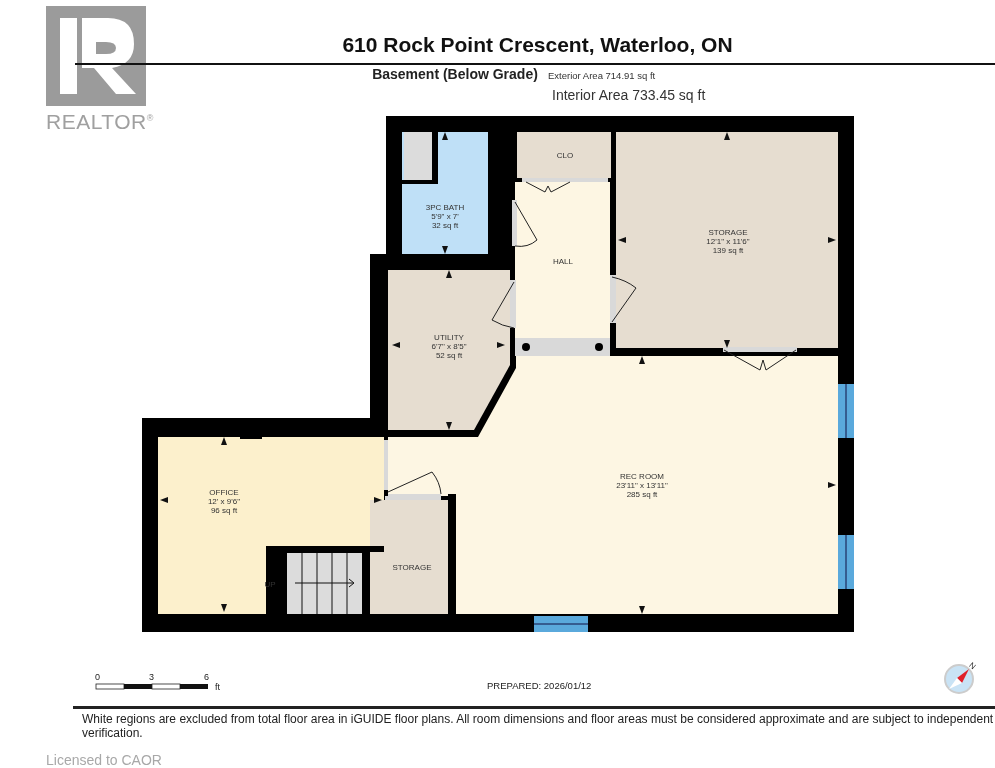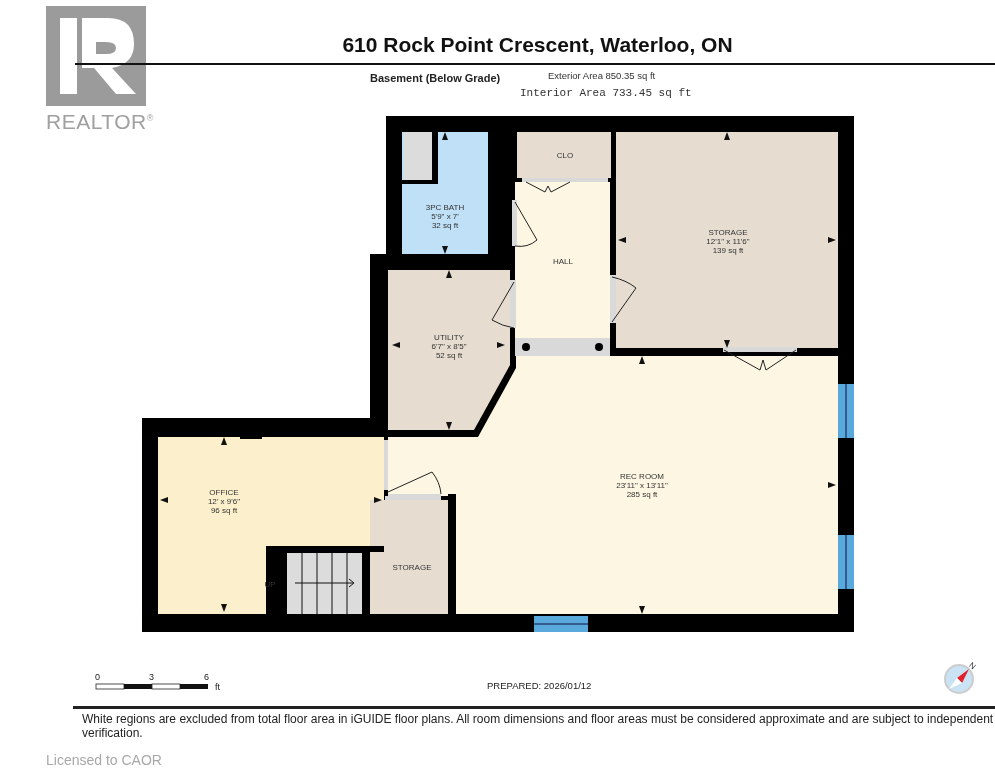--- a/index.html
+++ b/index.html
@@ -3,23 +3,23 @@
 <meta charset="utf-8">
 <style>
   html, body { margin: 0; padding: 0; background: #ffffff; }
   body { width: 995px; height: 768px; position: relative; overflow: hidden; font-family: "Liberation Sans", sans-serif; }
   .abs { position: absolute; margin-left: 40px; }
   #logo { left: 6px; top: 6px; width: 100px; height: 100px; background: #9b9b9b; }
   #logo-text { left: 6px; top: 110px; font-size: 21px; color: #a0a0a0; letter-spacing: 0.5px; }
   #logo-text sup { font-size: 9px; }
   #title { left: 0; width: 995px; top: 33px; text-align: center; font-size: 21px; font-weight: bold; color: #111; }
   #title-rule { left: 35px; top: 63px; width: 955px; height: 2px; background: #111; }
-  #level { left: 330px; width: 170px; top: 72px; text-align: left; font-size: 11px; font-weight: bold; color: #222; }
+  #level { left: 330px; width: 170px; top: 66px; text-align: center; font-size: 14px; font-weight: bold; color: #222; }
   #ext { left: 508px; top: 70px; font-size: 9.5px; color: #333; }
-  #int { left: 480px; top: 87px; font-size: 11px; color: #333; font-family: Liberation Mono, monospace; }
+  #int { left: 512px; top: 87px; font-size: 14px; color: #333; }
   svg#plan { position: absolute; left: 0; top: 0; }
   .rlabel { font-family: "Liberation Sans", sans-serif; font-size: 8px; fill: #333; text-anchor: middle; }
   #scale { left: 55px; top: 672px; }
   #prepared { left: 447px; top: 680px; font-size: 9.5px; color: #222; }
   #footer-rule { left: 33px; top: 706px; width: 957px; height: 3px; background: #222; }
   #disclaimer { left: 42px; top: 712px; font-size: 12px; color: #222; }
   #licensed { left: 6px; top: 752px; font-size: 14px; color: #a8a8a8; }
   #compass { left: 903px; top: 659px; }
 </style>
 </head>
@@ -30,21 +30,21 @@
     <rect x="14" y="12" width="17" height="76" fill="#fff"></rect>
     <path d="M36 12 H62 Q88 12 88 38 Q88 58 66 62 L90 88 H70 L48 62 H36 Z" fill="#fff"></path>
     <path d="M50 36 H60 Q70 36 70 42 Q70 48 60 48 H50 Z" fill="#9b9b9b"></path>
   </svg>
 </div>
 <div id="logo-text" class="abs"><span>REALTOR</span><sup>®</sup></div>
 
 <div id="title" class="abs">610 Rock Point Crescent, Waterloo, ON</div>
 <div id="title-rule" class="abs"></div>
 <div id="level" class="abs">Basement (Below Grade)</div>
-<div id="ext" class="abs">Exterior Area 850.35 sq ft</div>
+<div id="ext" class="abs">Exterior Area 714.91 sq ft</div>
 <div id="int" class="abs">Interior Area 733.45 sq ft</div>
 
 <svg id="plan" width="995" height="768" viewBox="0 0 995 768">
 
   <g fill="#000">
     <rect x="386" y="116" width="468" height="248"></rect>
     <rect x="370" y="254" width="30" height="180"></rect>
     <rect x="142" y="418" width="712" height="214"></rect>
     <rect x="370" y="340" width="484" height="100"></rect>
   </g>

